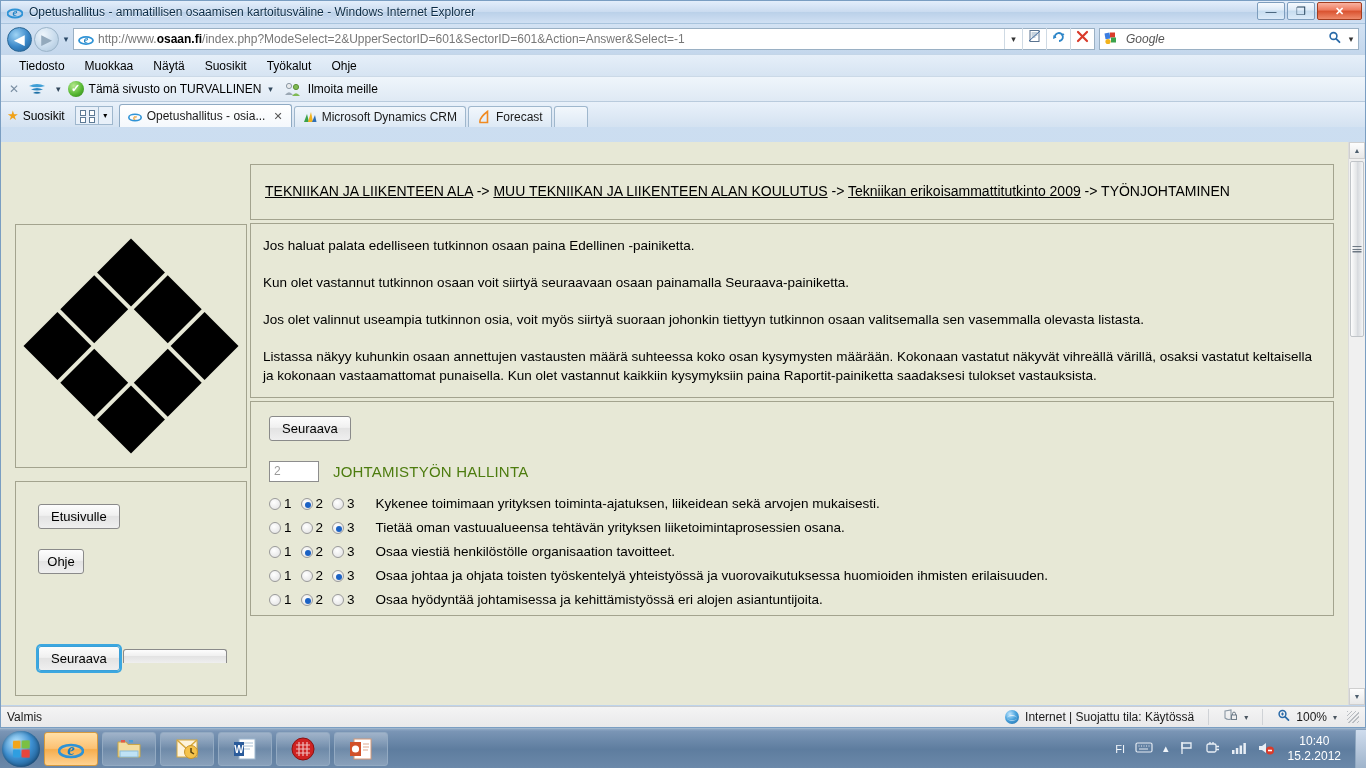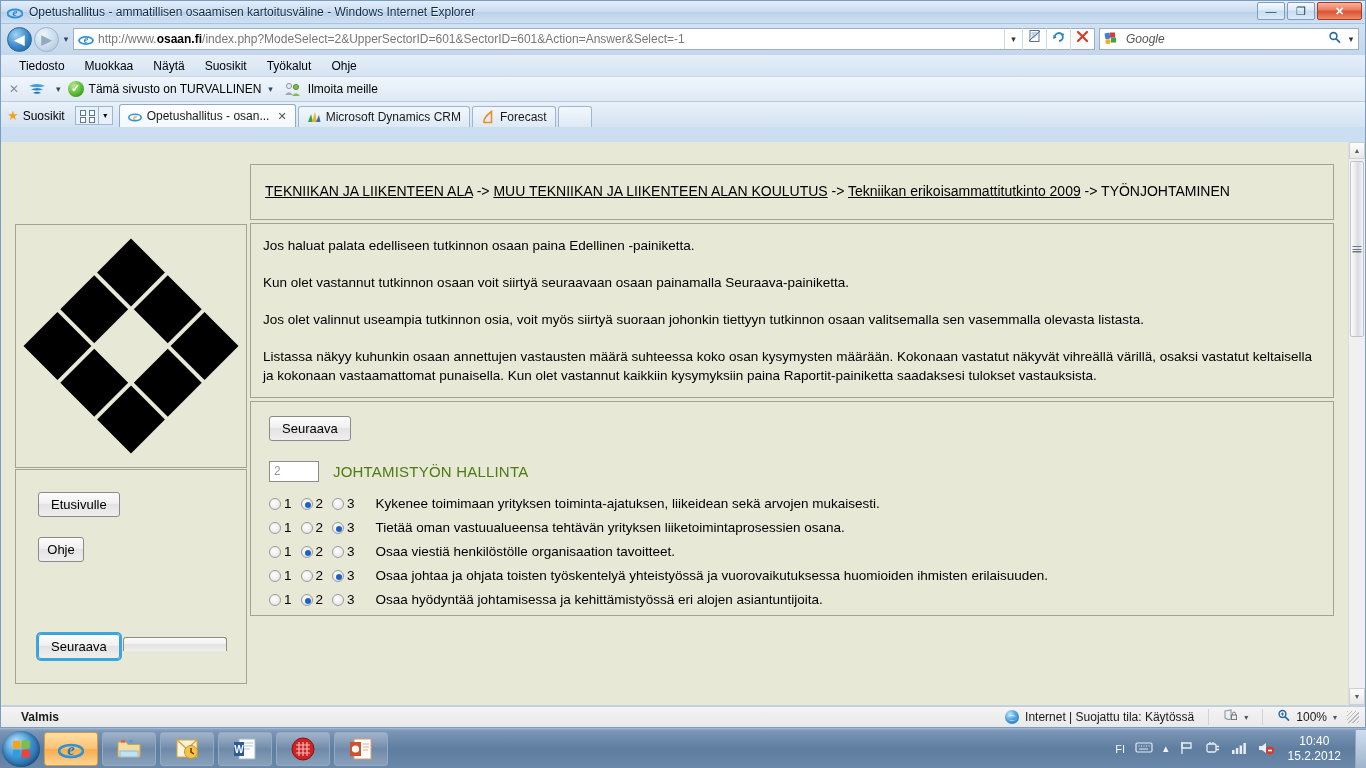--- a/index.html
+++ b/index.html
@@ -208,21 +208,21 @@
     display: grid; grid-template-columns: repeat(3, 1fr); grid-template-rows: repeat(3, 1fr);
     gap: 4px;
   }
   #logo span { background: #000; }
   #logo span.hole { background: transparent; }
 
   #intro-panel { margin-top: 3px; padding: 13px 12px 12px 12px; }
   #intro-panel p { margin: 0 0 18px 0; font-size: 13.5px; line-height: 1.4; color: #000; }
   #intro-panel p:last-child { margin-bottom: 0; }
 
-  #sidebtns-panel { margin-top: 1px; height: 215px; padding: 22px 0 0 22px; }
+  #sidebtns-panel { margin-top: 13px; height: 215px; padding: 22px 0 0 22px; }
   .btn {
     font-family: "Liberation Sans", sans-serif;
     font-size: 13px; color: #000;
     background: linear-gradient(to bottom, #fdfdfd 0%, #f0f0f0 45%, #e3e3e3 50%, #efefef 100%);
     border: 1px solid #8a8a8a; border-radius: 3px;
     padding: 4px 12px; display: inline-block;
   }
   .btn.focused { box-shadow: 0 0 0 2px #3ba7e0; border-color: #3aa0d8; }
   #btn-etusivulle { margin-bottom: 20px; }
   #btn-ohje { margin-bottom: 53px; display: block; width: 46px; text-align: center; padding: 4px 6px; }
@@ -253,21 +253,21 @@
   .rlabel { margin: 0 9px 0 3px; color: #000; }
   .qtext { margin-left: 12px; color: #000; }
 
   
   #statusbar {
     position: absolute; left: 1px; top: 706px; width: 1364px; height: 21px;
     background: linear-gradient(to bottom, #f4f4f4 0%, #e9e9ea 100%);
     border-top: 1px solid #c9ccd1;
     display: flex; align-items: center; font-size: 12px; color: #1a1a1a;
   }
-  #status-left { padding-left: 20px; flex: 0 0 auto; font-weight: bold; }
+  #status-left { padding-left: 6px; flex: 0 0 auto; }
   #status-sep { flex: 1 1 auto; }
   #status-zone { display: flex; align-items: center; gap: 6px; padding-right: 4px; justify-content: center; }
   .globe {
     width: 14px; height: 14px; border-radius: 50%;
     background: radial-gradient(circle at 35% 30%, #bfe6ff 0%, #4aa3dd 45%, #1d6ca8 100%);
     position: relative; flex: 0 0 auto;
   }
   .globe::after {
     content: ""; position: absolute; left: 2px; top: 5px; width: 10px; height: 4px;
     border-top: 1px solid rgba(255,255,255,.7); border-bottom: 1px solid rgba(255,255,255,.5);
@@ -447,21 +447,21 @@
     </span>
     <span class="grid-drop">▾</span>
 
     <span class="tab active">
       <span class="tabicon">
         <svg width="14" height="14" viewBox="0 0 14 14">
           <ellipse cx="7" cy="8.5" rx="6.2" ry="3.2" fill="none" stroke="#2f93d6" stroke-width="1.6"></ellipse>
           <text x="7" y="11" font-size="9" font-family="Liberation Serif, serif" font-style="italic" font-weight="bold" fill="#e8a33d" text-anchor="middle">e</text>
         </svg>
       </span>
-      <span>Opetushallitus - osan...</span>
+      <span>Opetushallitus - osia...</span>
       <span class="tabclose">✕</span>
     </span>
 
     <span class="tab">
       <span class="tabicon">
         <svg width="14" height="14" viewBox="0 0 14 14">
           <path d="M1 12 L4 4 L6 12 Z" fill="#3aa24a"></path>
           <path d="M5 12 L8 2 L10 12 Z" fill="#f2b21c"></path>
           <path d="M9 12 L12 5 L13.5 12 Z" fill="#2f6fb5"></path>
         </svg>

